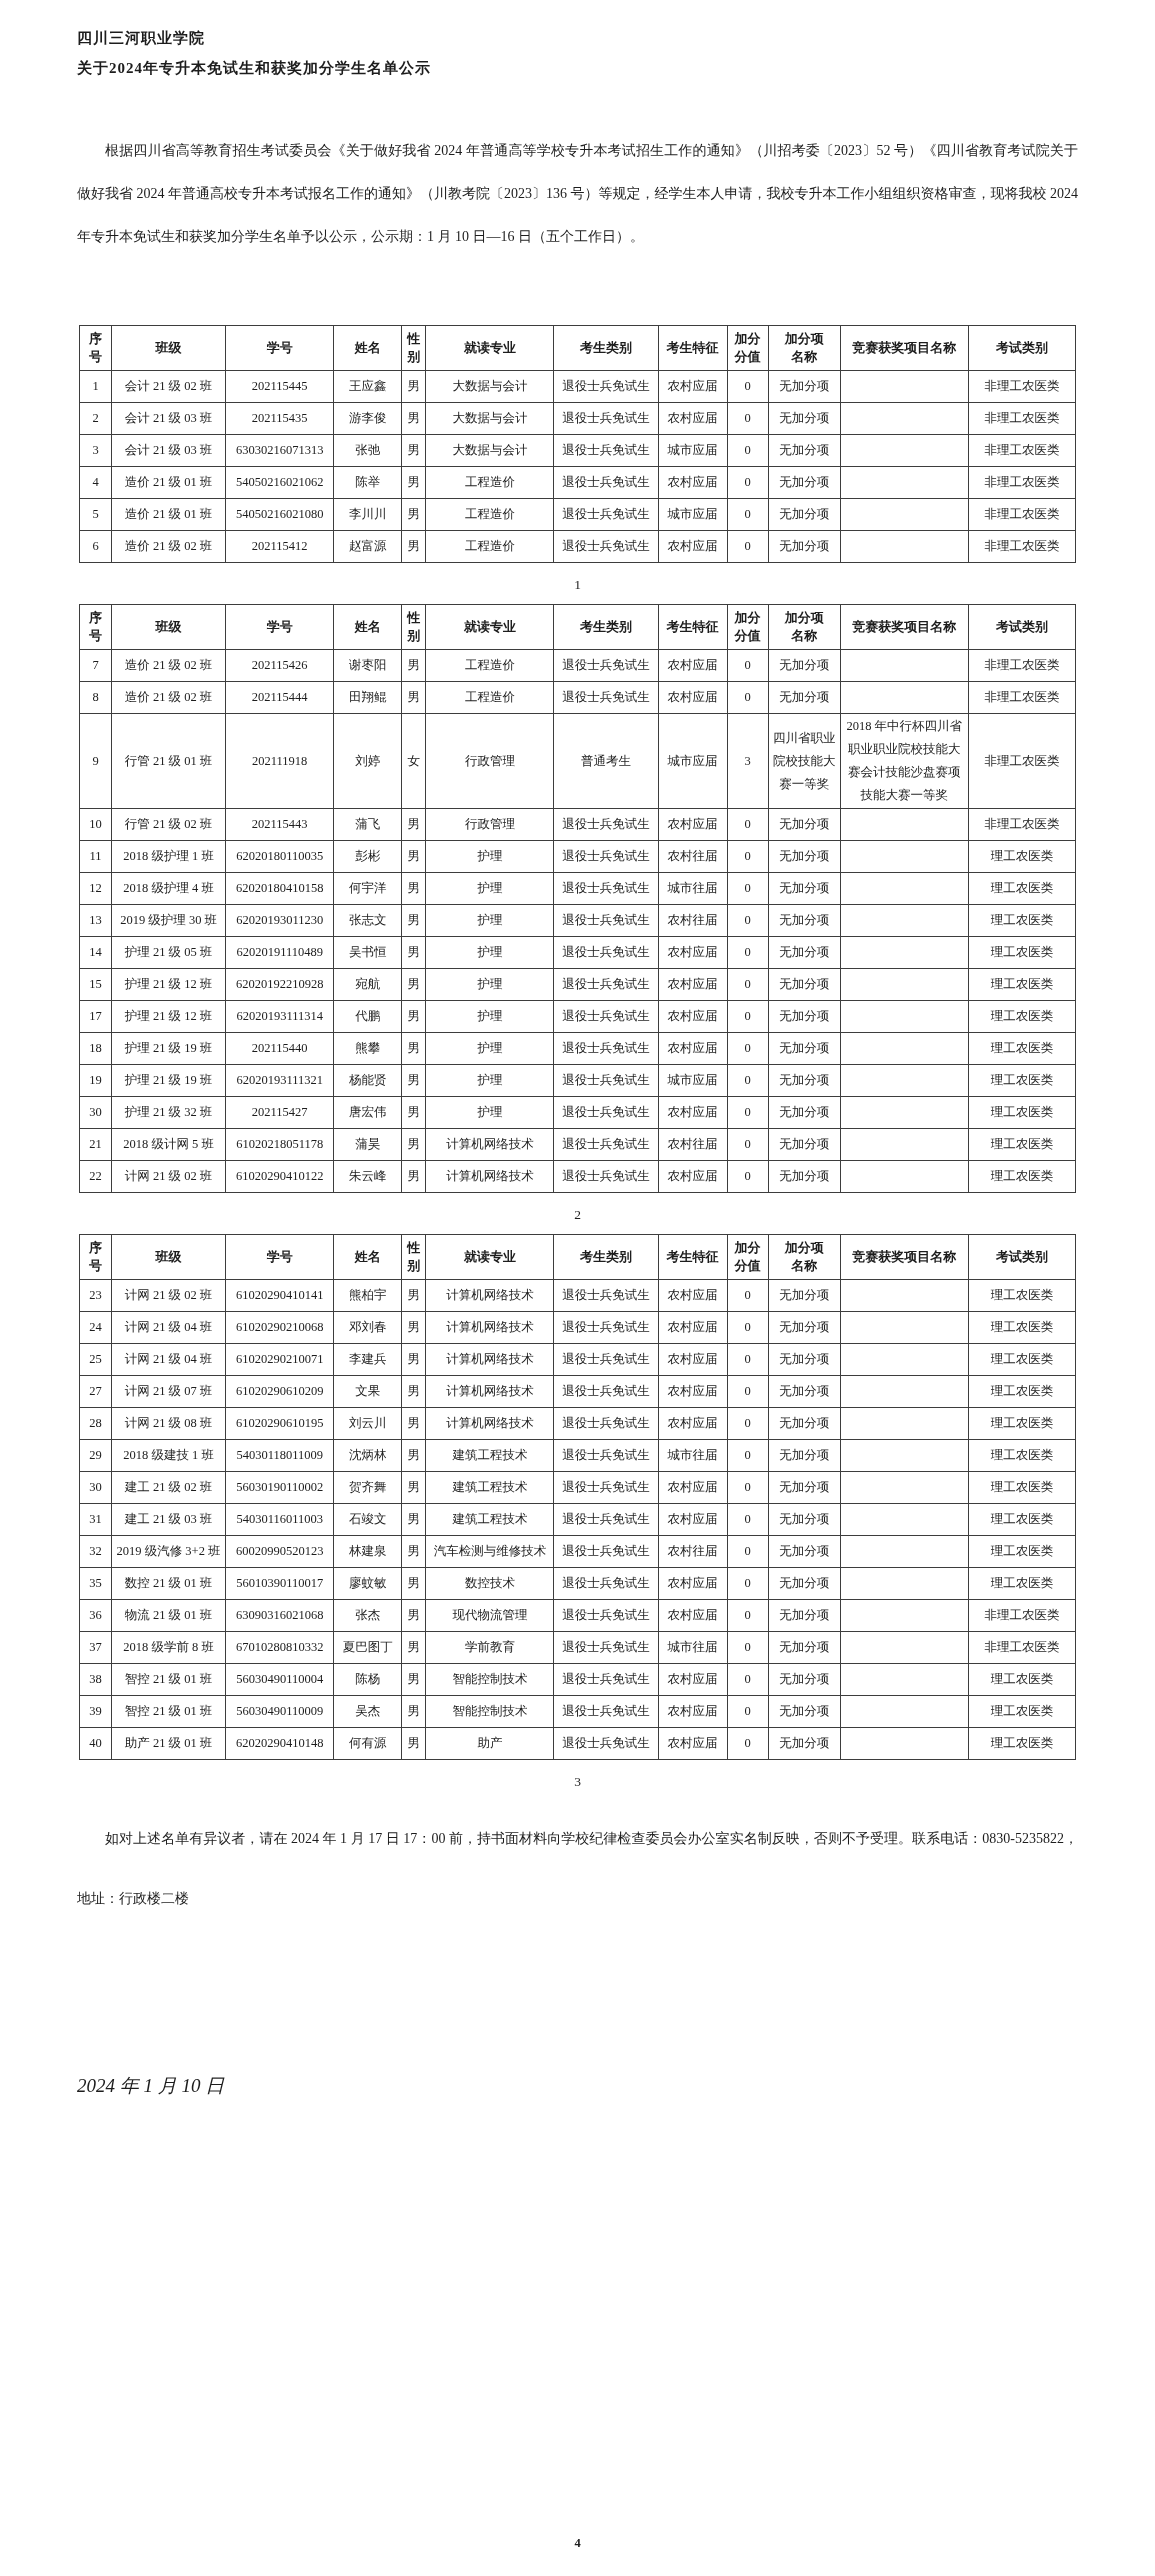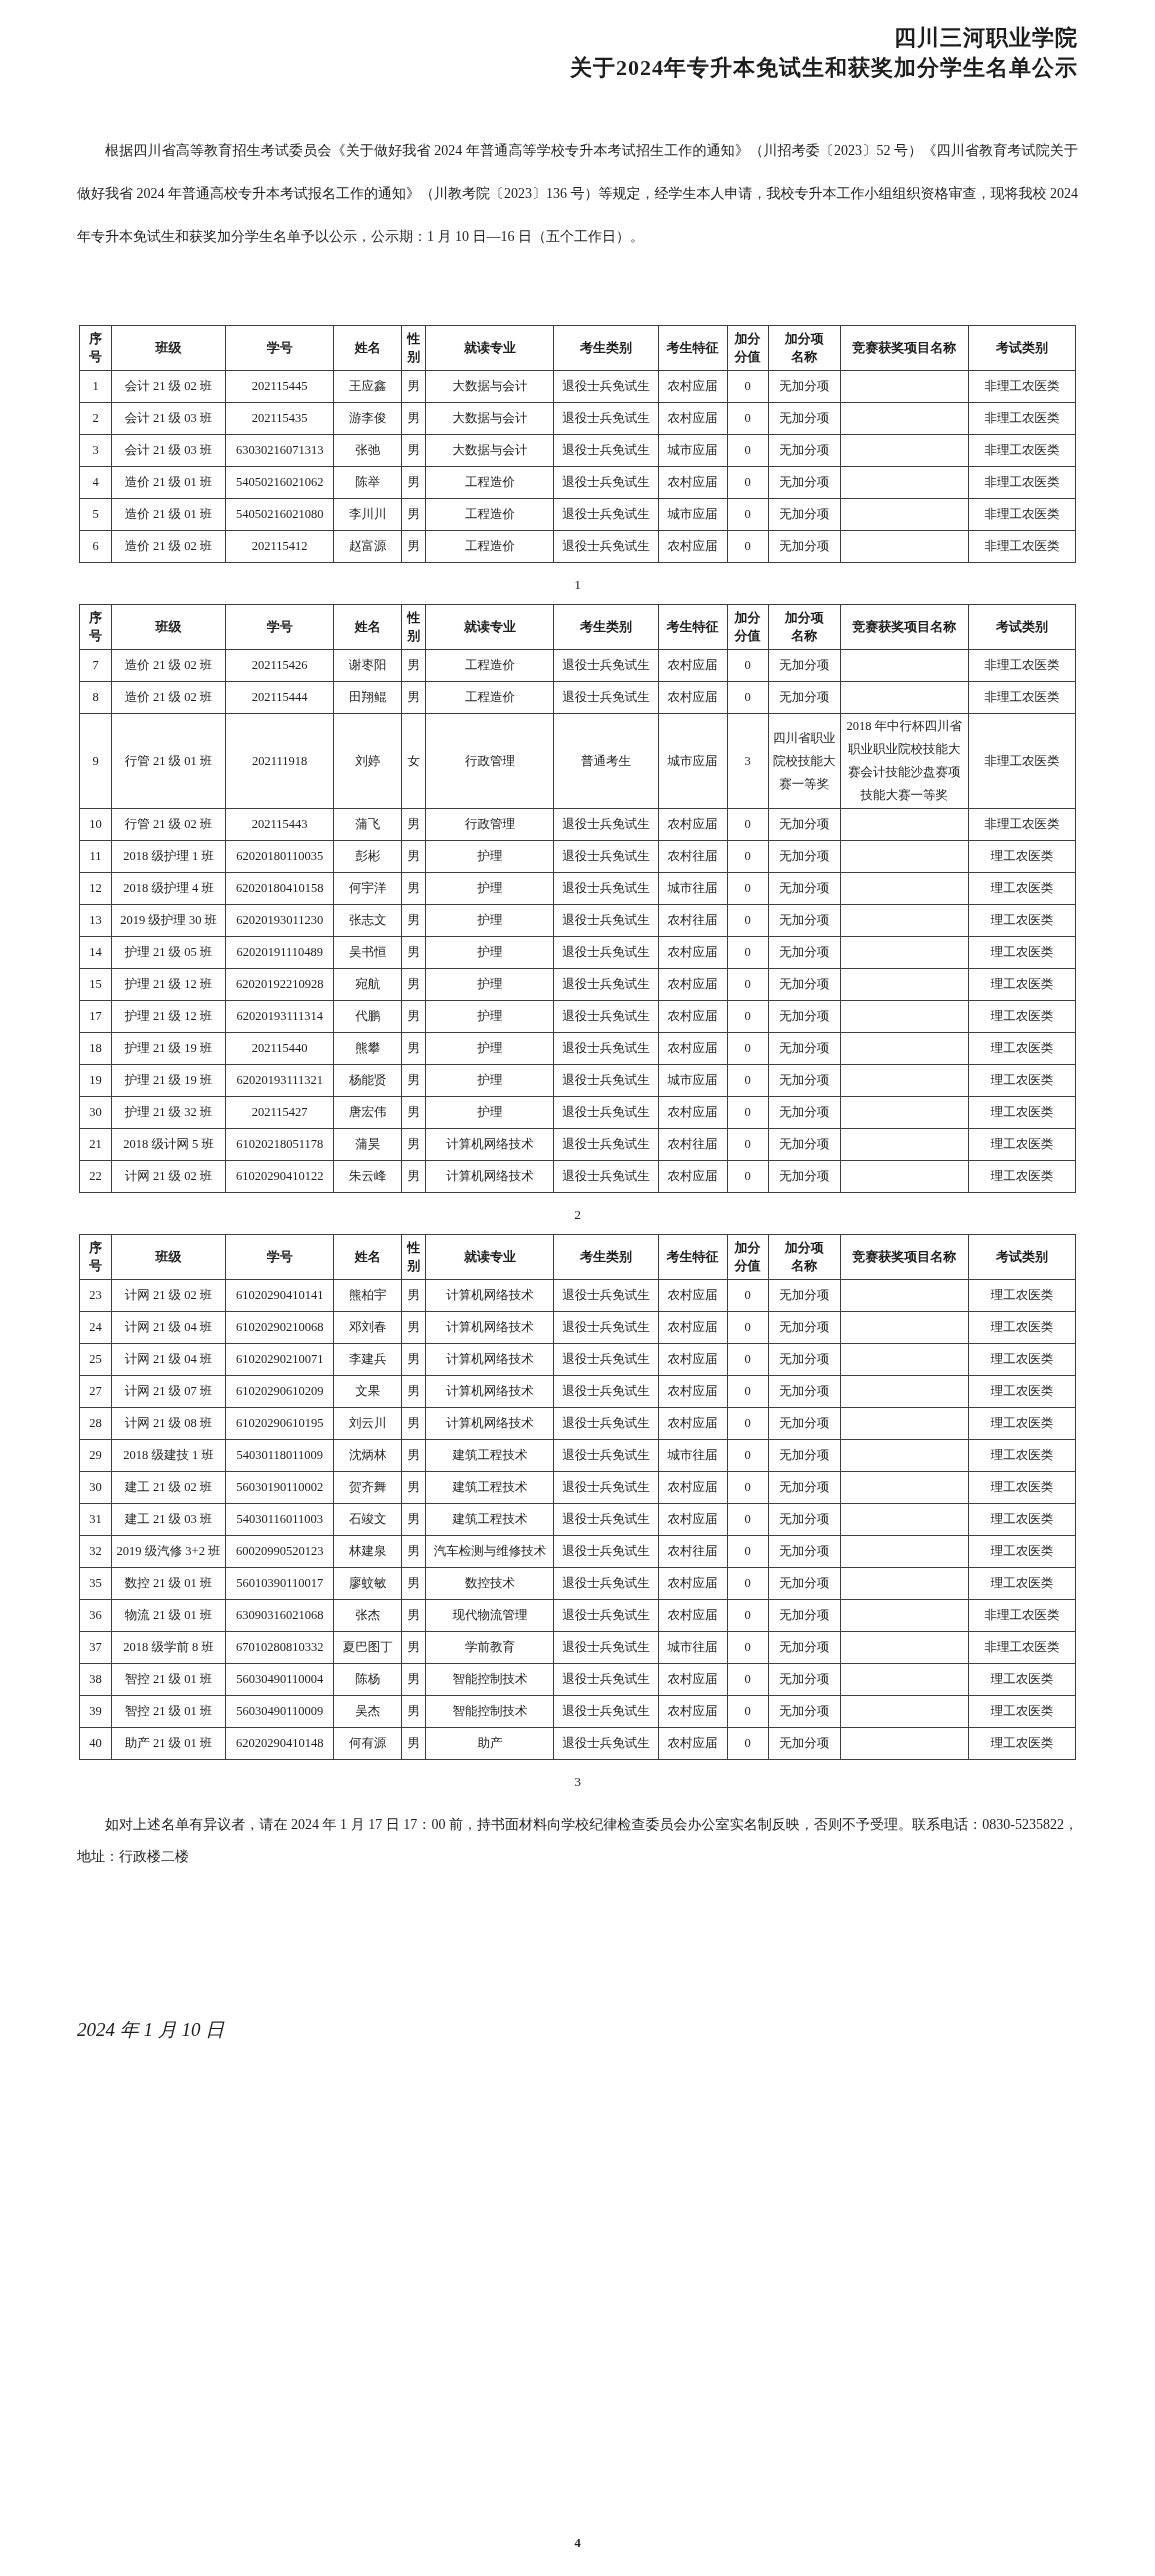--- a/index.html
+++ b/index.html
@@ -1,38 +1,38 @@
 <!DOCTYPE html>
 <html lang="zh"><head>
 <meta charset="utf-8">
 <style>
   html,body{margin:0;padding:0;background:#ffffff;}
   .doc{
     width:1155px;min-height:2576px;position:relative;background:#ffffff;
     color:#1d1d1d;font-family:"Liberation Serif","DejaVu Serif",serif;
   }
   .content{padding:23px 77px 0 77px;}
-  .title{text-align:right;font-size:22px;font-weight:700;line-height:30px;letter-spacing:1px;}
+  .title{text-align:left;font-size:15px;font-weight:700;line-height:30px;letter-spacing:1px;}
   .para{font-size:14px;line-height:43px;text-align:justify;text-indent:2em;margin:0;}
   .intro{margin-top:46px;margin-bottom:67px;}
   table.roster{
     border-collapse:collapse;table-layout:fixed;width:997px;
     margin:0 auto;border:1.9px solid #2e2e2e;
   }
   .roster th,.roster td{
     border:1px solid #3d3d3d;text-align:center;vertical-align:middle;
     overflow:hidden;
   }
   .roster th{
     white-space:pre-line;font-size:13px;font-weight:700;height:44px;line-height:18.3px;padding:0 1px;
   }
   .roster td{font-size:12.5px;height:29px;line-height:15.4px;padding:1px 1.9px;}
   .roster tr.tall td{height:92px;line-height:23px;}
   .pageno{text-align:center;font-size:13.5px;margin:13.5px 0 11.6px 0;color:#1d1d1d;}
-  .closing{margin-top:19px;line-height:32px;}
+  .closing{margin-top:19px;line-height:60px;}
   .date{margin-top:144px;font-size:19px;text-align:left;padding-right:159px;font-style:italic;}
   .pageno.bottom{position:absolute;bottom:25px;left:0;right:0;margin:0;font-size:12.5px;font-weight:700;}
 </style>
 </head>
 <body>
 
 <div class="doc">
   <div class="content">
 
     <div class="title">四川三河职业学院</div>

